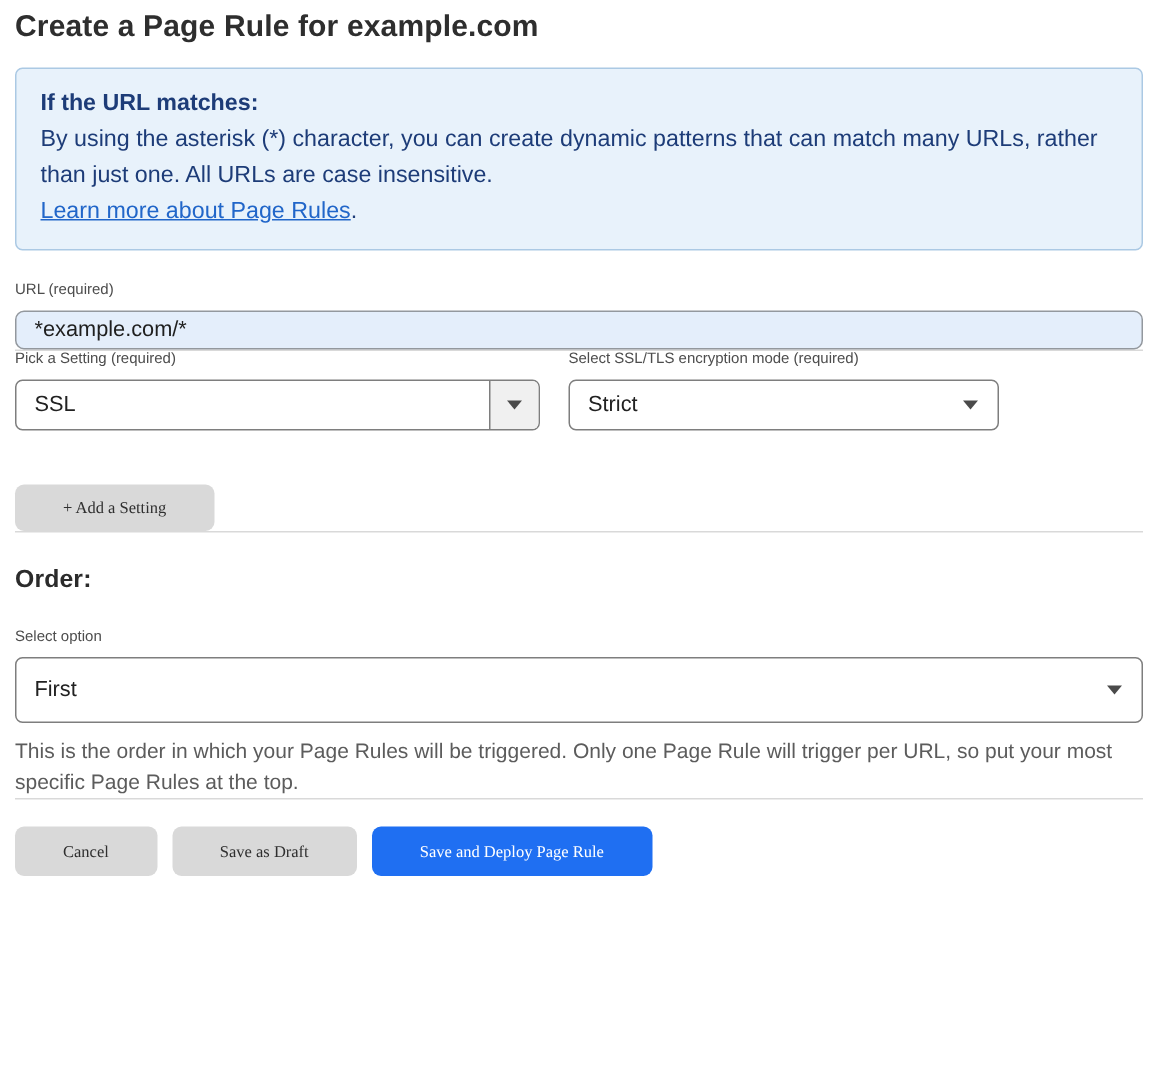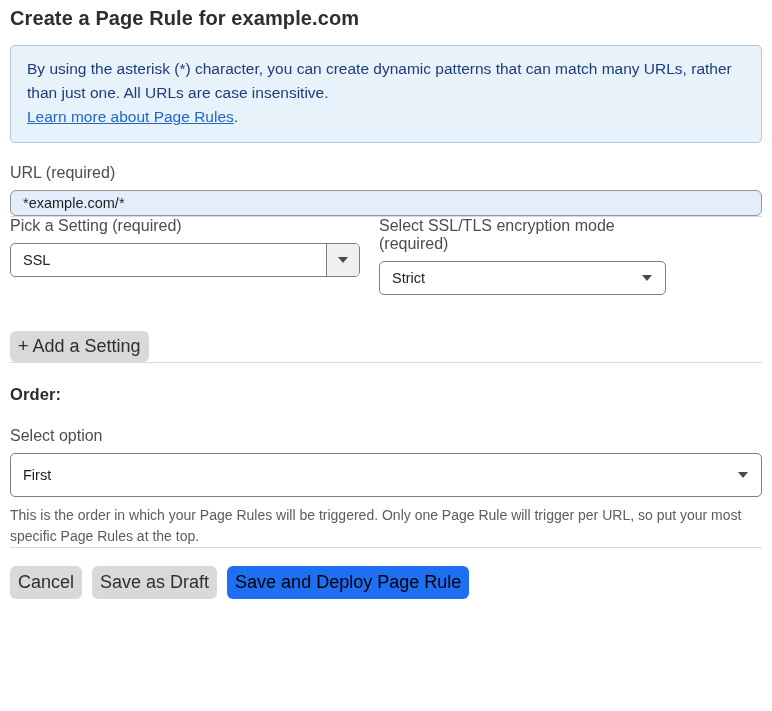--- a/index.html
+++ b/index.html
@@ -36,21 +36,21 @@
   .info-body { margin-top: 0; }
   .info-link-line a {
     color: #2166c9;
     text-decoration: underline;
     cursor: pointer;
   }
 
   
   .field-label {
     display: block;
-    font-size: 16px;
+    font-size: 10px;
     color: #4d4d4d;
   }
 
   .url-label { margin-top: 21px; }
   .url-input {
     margin-top: 8px;
     width: 100%;
     height: 26px;
     background: #e4eefb;
     border: 1px solid #93989e;
@@ -121,29 +121,29 @@
   .select-plain-arrow {
     margin-left: auto;
     margin-right: 13px;
   }
   .order-select { height: 44px; }
 
   
   .btn {
     border: none;
     border-radius: 6px;
-    font-family: Liberation Sans, sans-serif;
-    font-size: 18px;
+    font-family: Liberation Serif, serif;
+    font-size: 11px;
     height: 33px;
-    padding: 0 8px;
+    padding: 0 32px;
     cursor: pointer;
     white-space: nowrap;
   }
   .btn-gray { background: #d9d9d9; color: #2f2f2f; }
-  .btn-blue { background: #1f6ff2; color: #000000; }
+  .btn-blue { background: #1f6ff2; color: #ffffff; }
   .add-setting-btn { margin-top: 36px; height: 31px; }
 
   .order-select-label { margin-top: 23px; }
   .order-help {
     margin-top: 8px;
     font-size: 14px;
     line-height: 21px;
     color: #5c5c5c;
   }
 
@@ -154,20 +154,21 @@
   }
 </style>
 </head>
 <body>
 
 <div class="page">
 
   <h1 class="page-title">Create a Page Rule for example.com</h1>
 
   <div class="info-box">
+    <div class="info-heading">If the URL matches:</div>
     <div class="info-body">By using the asterisk (*) character, you can create dynamic patterns that can match many URLs, rather than just one. All URLs are case insensitive.</div>
     <div class="info-link-line"><a href="#">Learn more about Page Rules</a><span>.</span></div>
   </div>
 
   <label class="field-label url-label">URL (required)</label>
   <input class="url-input" type="text" value="*example.com/*" style="">
 
   <hr class="divider divider-1">
 
 

